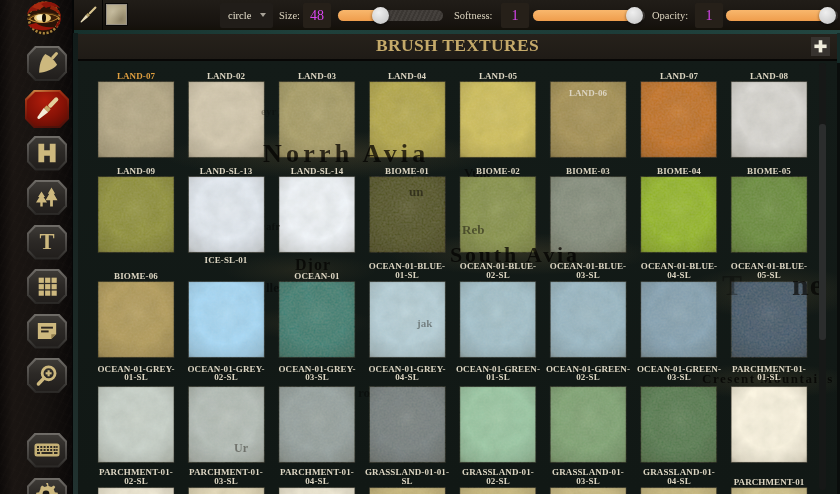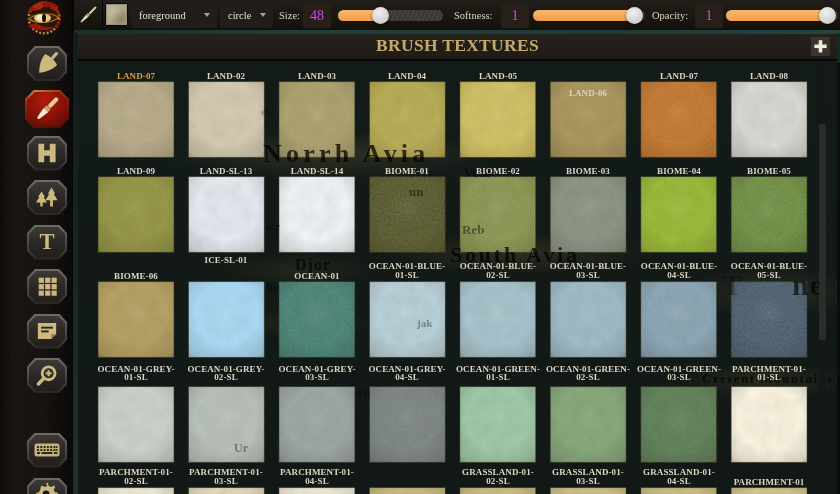--- a/index.html
+++ b/index.html
@@ -89,21 +89,20 @@
 <div id="stage">
   <div id="toolbar">
 <div class="tb-brush"><svg width="24" height="24" viewBox="0 0 24 24">
           <g transform="rotate(45 12 12)">
             <rect x="10.9" y="0.5" width="2.2" height="10" rx="1" fill="#d8c48e"></rect>
             <rect x="10.4" y="10.7" width="3.2" height="2.6" rx="0.5" fill="#b7a269"></rect>
             <path d="M10.4 13.3 L13.6 13.3 L12.6 21.5 C12.4 22.6 11.6 22.6 11.4 21.5 Z" fill="#e8dcb8"></path>
           </g>
         </svg></div>
 <div class="swatch"></div>
-<div class="dd" style="left:57px;width:86px;"><span>foreground</span><i></i></div>
 <div class="dd" style="left:146px;width:52.5px;"><span>circle</span><i></i></div>
 <div class="tlab" style="left:205px;">Size:</div>
 <div class="vbox" style="left:229px;">48</div>
 <div class="track" style="left:264px;width:105px;"></div>
 <div class="fill" style="left:264px;width:45px;"></div>
 <div class="knob" style="left:297.5px;"></div>
 <div class="tlab" style="left:380px;">Softness:</div>
 <div class="vbox" style="left:427px;">1</div>
 <div class="track" style="left:459px;width:112px;"></div>
 <div class="fill" style="left:459px;width:107px;"></div>
@@ -270,20 +269,21 @@
 <div class="lab" style="left:171px;top:364.5px;">OCEAN-01-GREY-<br>02-SL</div>
 <div class="lab" style="left:262px;top:364.5px;">OCEAN-01-GREY-<br>03-SL</div>
 <div class="lab" style="left:352px;top:364.5px;">OCEAN-01-GREY-<br>04-SL</div>
 <div class="lab" style="left:443px;top:364.5px;">OCEAN-01-GREEN-<br>01-SL</div>
 <div class="lab" style="left:533px;top:364.5px;">OCEAN-01-GREEN-<br>02-SL</div>
 <div class="lab" style="left:624px;top:364.5px;">OCEAN-01-GREEN-<br>03-SL</div>
 <div class="lab" style="left:714px;top:364.5px;">PARCHMENT-01-<br>01-SL</div>
 <div class="lab" style="left:81px;top:468.0px;">PARCHMENT-01-<br>02-SL</div>
 <div class="lab" style="left:171px;top:468.0px;">PARCHMENT-01-<br>03-SL</div>
 <div class="lab" style="left:262px;top:468.0px;">PARCHMENT-01-<br>04-SL</div>
+<div class="lab" style="left:352px;top:468.0px;">GRASSLAND-01-01-<br>SL</div>
 <div class="lab" style="left:443px;top:468.0px;">GRASSLAND-01-<br>02-SL</div>
 <div class="lab" style="left:533px;top:468.0px;">GRASSLAND-01-<br>03-SL</div>
 <div class="lab" style="left:624px;top:468.0px;">GRASSLAND-01-<br>04-SL</div>
 <div class="lab" style="left:714px;top:477.5px;">PARCHMENT-01</div>
   <div class="mtx" style="left:263px;top:139px;font-size:26px;letter-spacing:4.2px;opacity:0.8;">Norrh Avia</div>
 <div class="mtx" style="left:450px;top:242px;font-size:22px;letter-spacing:2.8px;opacity:0.8;">South Avia</div>
 <div class="mtx" style="left:295px;top:256px;font-size:16px;letter-spacing:1.0px;opacity:0.75;">Djor</div>
 <div class="mtx" style="left:266px;top:280px;font-size:13px;letter-spacing:0px;opacity:0.55;">lle</div>
 <div class="mtx" style="left:261px;top:105px;font-size:11px;letter-spacing:0px;opacity:0.3;">eyr</div>
 <div class="mtx" style="left:409px;top:184px;font-size:13px;letter-spacing:0px;opacity:0.5;">un</div>

